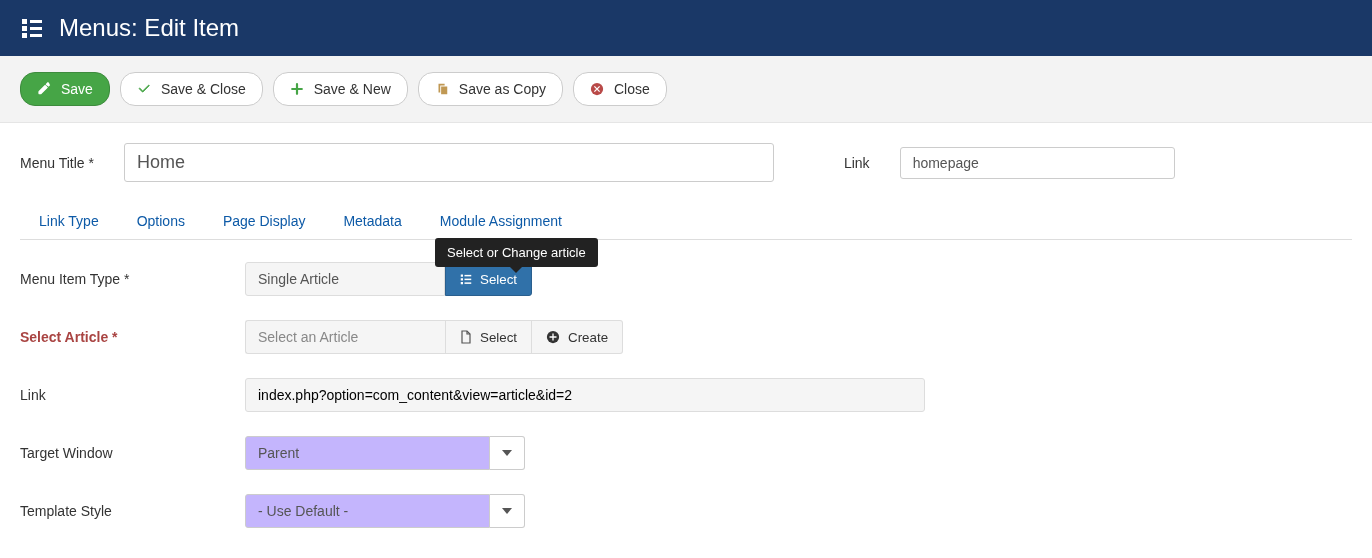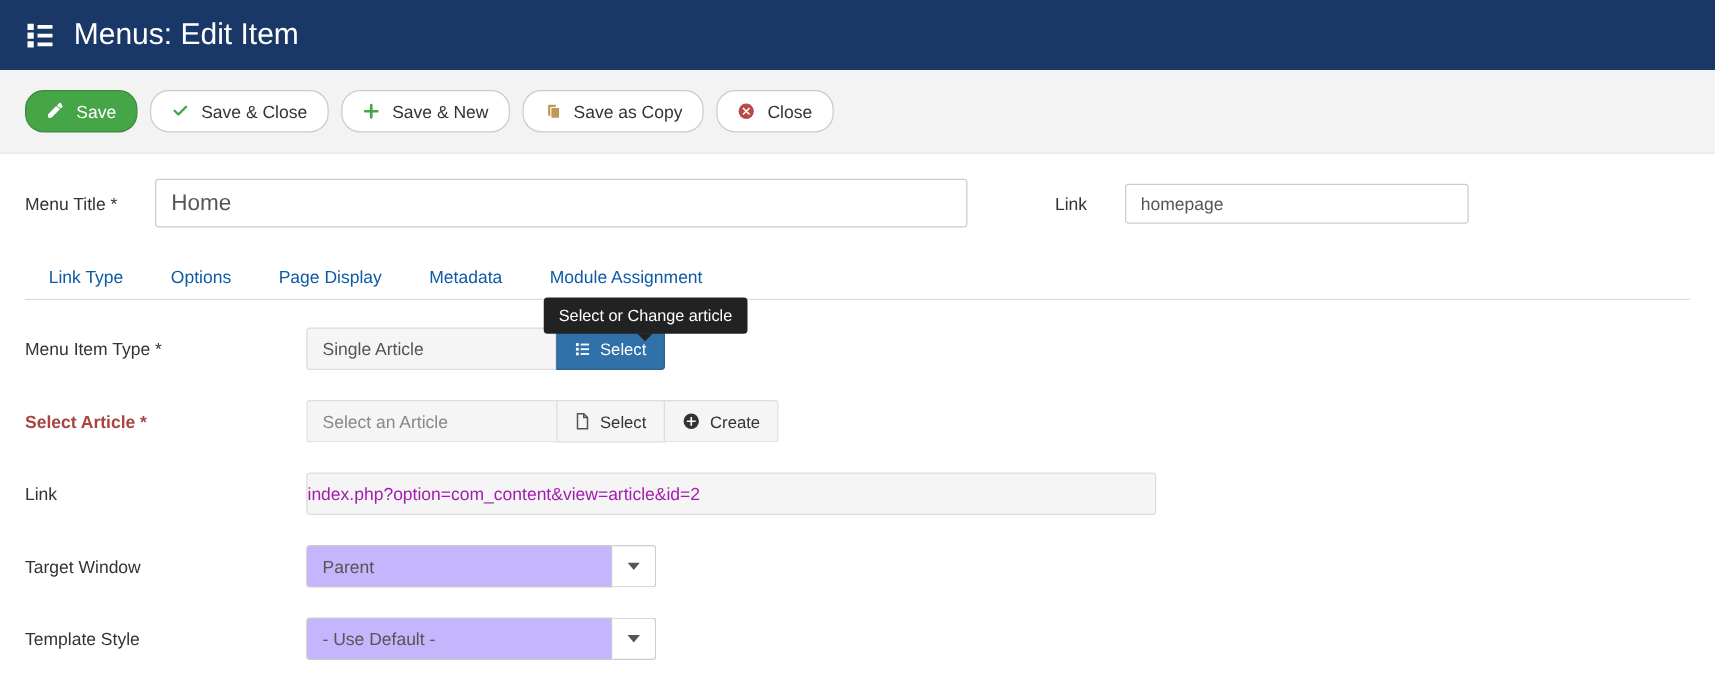--- a/index.html
+++ b/index.html
@@ -36,21 +36,21 @@
 
 .tooltip { position: absolute; left: 415px; top: -24px; background: #222; color: #fff; padding: 7px 12px; border-radius: 3px; font-size: 13px; white-space: nowrap; z-index: 10; }
 .tooltip::after { content: ""; position: absolute; bottom: -6px; left: 50%; transform: translateX(-50%); border: 6px solid transparent; border-top-color: #222; border-bottom: none; }
 
 .article-group { display: flex; }
 .article-input { background: #f5f5f5; border: 1px solid #ddd; border-right: none; border-radius: 3px 0 0 3px; padding: 8px 12px; width: 200px; color: #888; }
 .btn-attached { background: #f5f5f5; border: 1px solid #ddd; padding: 8px 14px; display: inline-flex; align-items: center; gap: 8px; cursor: pointer; color: #333; }
 .btn-attached:last-child { border-radius: 0 3px 3px 0; }
 .btn-attached + .btn-attached { border-left: none; }
 
-.link-input { background: #f5f5f5; border: 1px solid #ddd; border-radius: 3px; padding: 8px 0; width: 680px; color: #a21caf; }
+.link-input { background: #f5f5f5; border: 1px solid #ddd; border-radius: 3px; padding: 8px 12px; width: 680px; color: #000000; }
 
 .select-group { display: flex; }
 .select-box { border: 1px solid #ccc; border-radius: 3px 0 0 3px; padding: 8px 12px; width: 245px; color: #555; background: #c4b5fd; }
 .select-caret { border: 1px solid #ccc; border-left: none; border-radius: 0 3px 3px 0; padding: 8px 12px; background: #fff; cursor: pointer; color: #555; display: flex; align-items: center; }
 
 svg { display: block; }
 </style>
 </head>
 <body>
 

